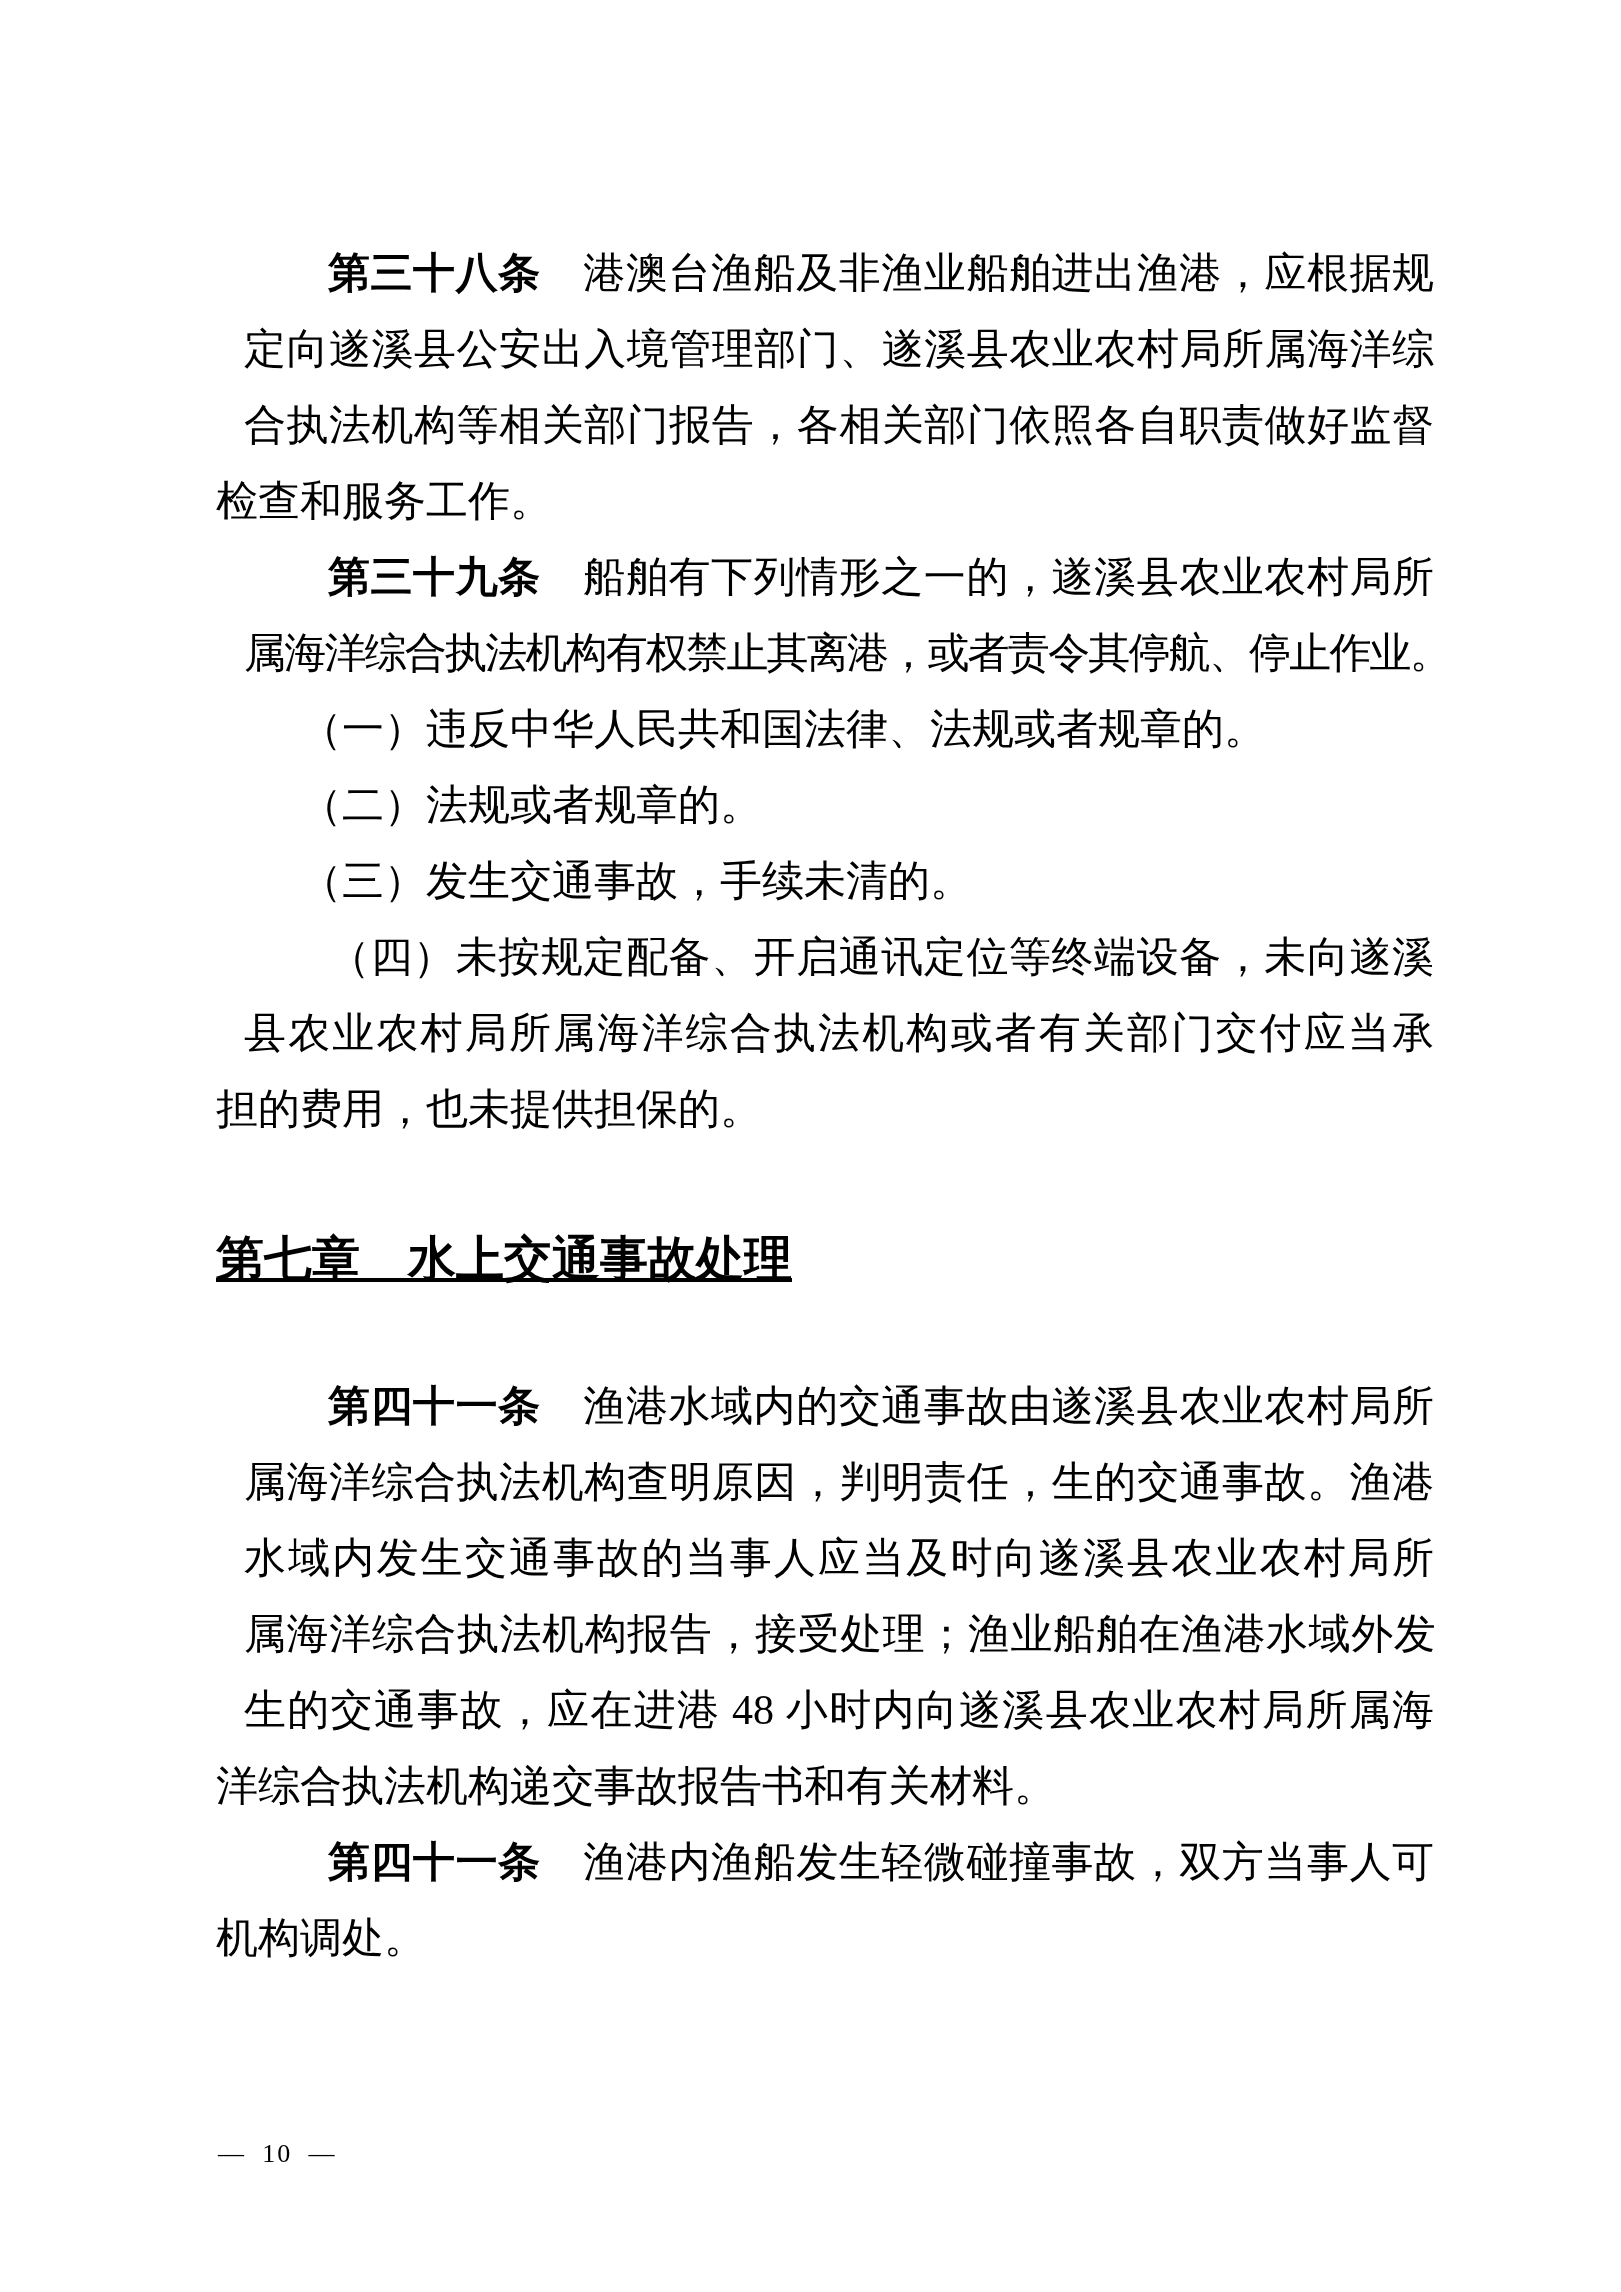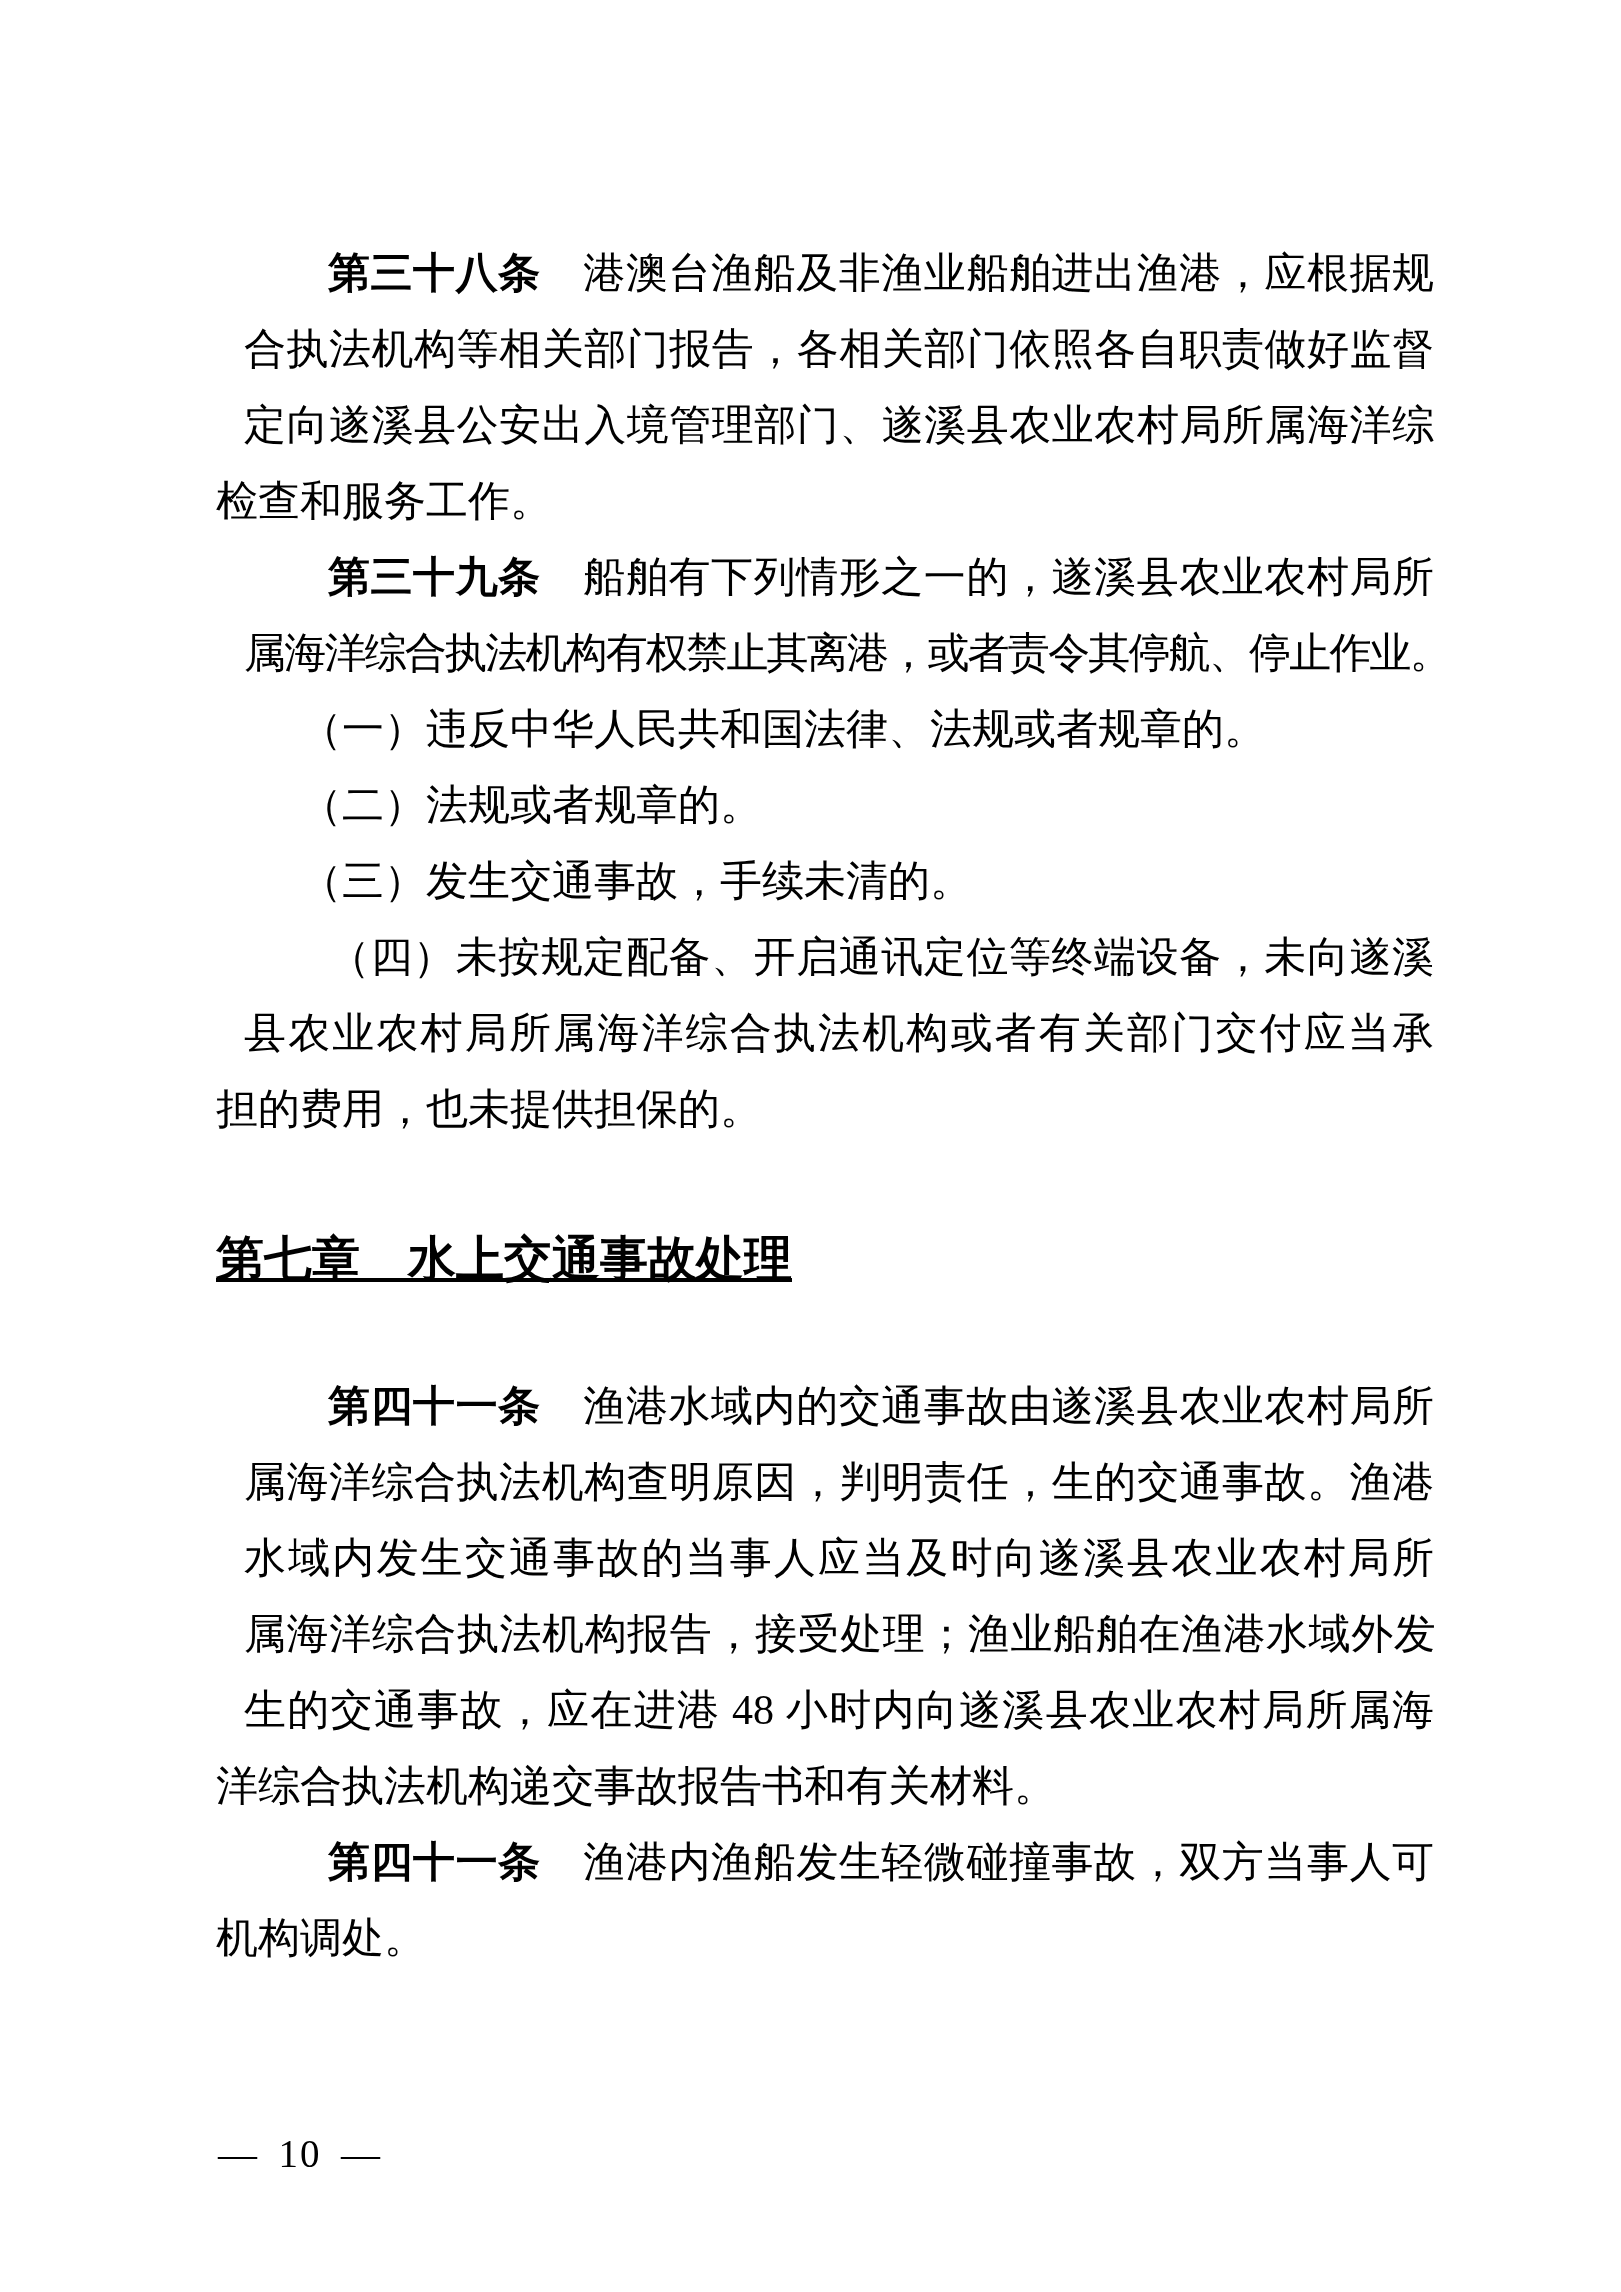--- a/index.html
+++ b/index.html
@@ -44,35 +44,35 @@
     line-height: 76px;
     text-align: left;
     margin: 74px 0 71px 0;
     white-space: nowrap;
     text-decoration: underline;
   }
   .page-number {
     position: absolute;
     left: 218px;
     top: 2135px;
-    font-size: 39px;
+    font-size: 26px;
     line-height: 37px;
     letter-spacing: 2px;
     word-spacing: 7.8px;
     font-family: "Liberation Serif", "DejaVu Serif", serif;
   }
 </style>
 </head>
 <body>
 
 <main class="doc">
     <div class="paragraph">
       <div class="line justify indent"><b class="article-label">第三十八条</b><span>　港澳台渔船及非渔业船舶进出渔港，应根据规</span></div>
+      <div class="line justify"><span>定向遂溪县公安出入境管理部门、遂溪县农业农村局所属海洋综</span></div>
       <div class="line justify"><span>合执法机构等相关部门报告，各相关部门依照各自职责做好监督</span></div>
-      <div class="line justify"><span>定向遂溪县公安出入境管理部门、遂溪县农业农村局所属海洋综</span></div>
       <div class="line"><span>检查和服务工作。</span></div>
     </div>
     <div class="paragraph">
       <div class="line justify indent"><b class="article-label">第三十九条</b><span>　船舶有下列情形之一的，遂溪县农业农村局所</span></div>
       <div class="line justify tight"><span>属海洋综合执法机构有权禁止其离港，或者责令其停航、停止作业。</span></div>
     </div>
     <div class="paragraph">
       <div class="line indent"><span>（一）违反中华人民共和国法律、法规或者规章的。</span></div>
     </div>
     <div class="paragraph">

